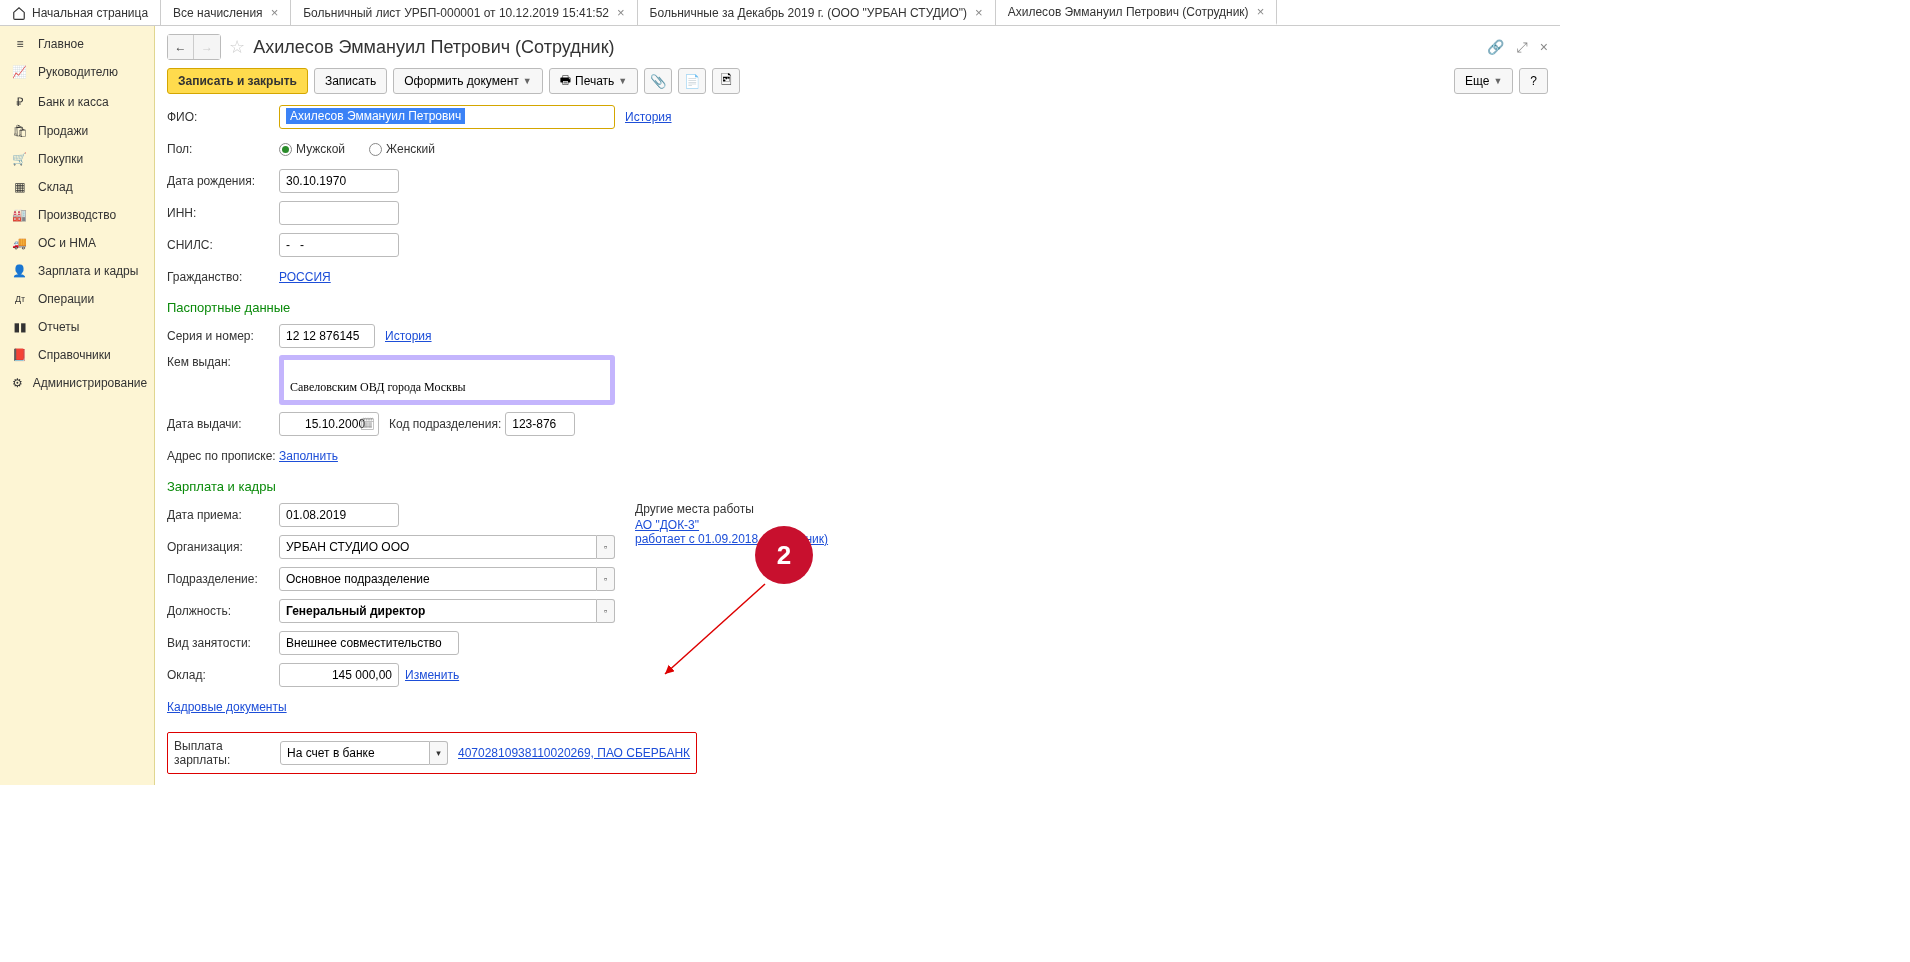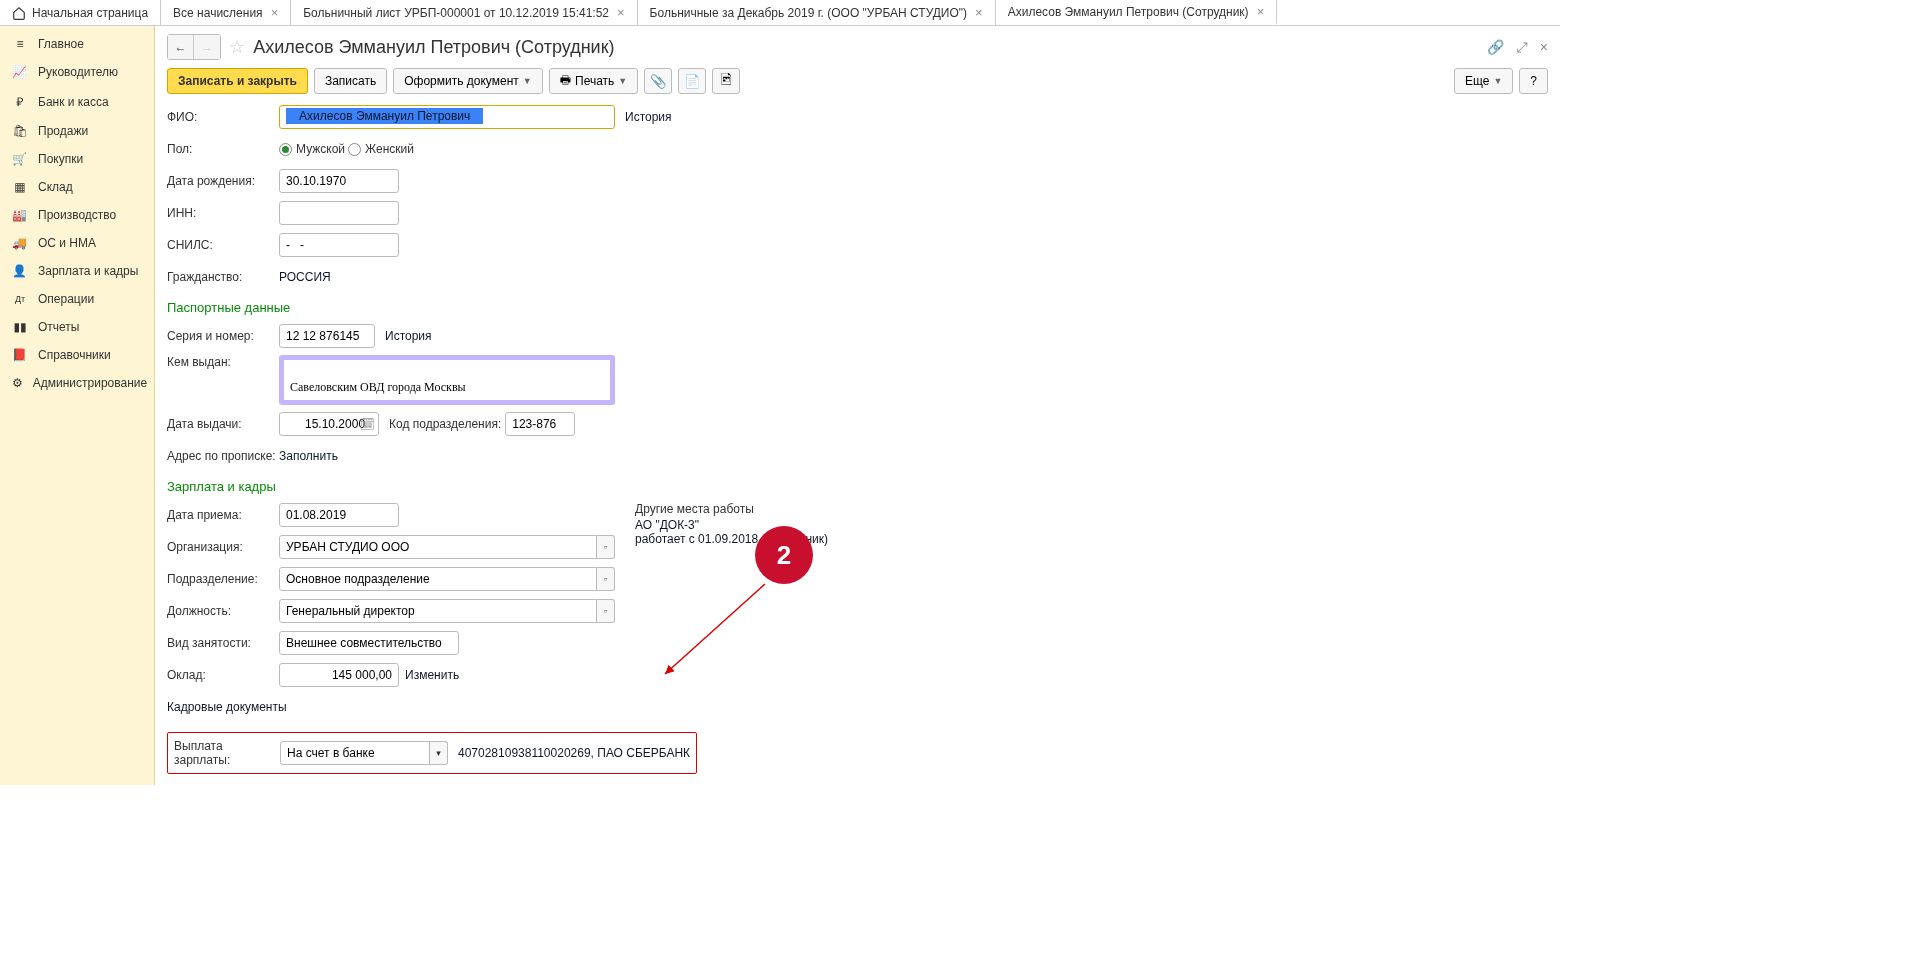--- a/index.html
+++ b/index.html
@@ -37,24 +37,24 @@
 .btn.primary { background: #ffdb4d; border-color: #d4a600; font-weight: bold; color: #333; }
 .btn .caret { font-size: 9px; color: #666; }
 .icon-btn { border: 1px solid #bbb; border-radius: 3px; width: 28px; height: 26px; background: #f7f7f7; cursor: pointer; display: inline-flex; align-items: center; justify-content: center; }
 .toolbar-right { margin-left: auto; display: flex; gap: 6px; }
 
 
 .form-row { display: flex; align-items: center; margin-bottom: 6px; min-height: 26px; }
 .form-label { width: 112px; color: #333; flex-shrink: 0; }
 .input { border: 1px solid #bbb; border-radius: 3px; padding: 3px 6px; font-size: 12px; height: 24px; background: #fff; }
 .input.highlighted { border: 1px solid #d4a600; background: #fff; width: 336px; }
-.input.highlighted .sel { background: #3b82f6; color: #0f172a; padding: 1px 13px; }
+.input.highlighted .sel { background: #3b82f6; color: #ffffff; padding: 1px 4px; }
 .input.small { width: 120px; }
-.link { color: #0f172a; cursor: pointer; }
-.radio-group { display: flex; gap: 3px; align-items: center; }
+.link { color: #1d4ed8; text-decoration: underline; cursor: pointer; }
+.radio-group { display: flex; gap: 24px; align-items: center; }
 .radio { display: inline-flex; align-items: center; gap: 4px; cursor: pointer; }
 .radio-dot { width: 13px; height: 13px; border-radius: 50%; border: 1px solid #888; background: #fff; display: inline-flex; align-items: center; justify-content: center; }
 .radio-dot.checked::after { content: ''; width: 7px; height: 7px; border-radius: 50%; background: #2a8c2a; }
 .textarea { border: 5px solid #c4b5fd; border-radius: 3px; padding: 20px 6px; width: 336px; height: 44px; resize: none; font-family: Liberation Serif, serif; font-size: 12px; }
 .section-title { color: #0a8a0a; font-size: 13px; margin: 10px 0 8px 0; }
 .date-input { position: relative; display: inline-flex; align-items: center; }
 .date-input .cal { position: absolute; right: 4px; color: #888; cursor: pointer; }
 .combo { position: relative; display: inline-flex; }
 .combo .open { border: 1px solid #bbb; border-left: none; width: 18px; height: 24px; display: inline-flex; align-items: center; justify-content: center; background: #f7f7f7; border-radius: 0 3px 3px 0; cursor: pointer; font-size: 9px; }
 .combo .input { border-radius: 3px 0 0 3px; }
@@ -285,21 +285,21 @@
         <div class="form-row">
           <span class="form-label">Подразделение:</span>
           <div class="combo">
               <input class="input" style="width: 318px;" value="Основное подразделение">
               <span class="open">▫</span>
             </div>
         </div>
         <div class="form-row">
           <span class="form-label">Должность:</span>
           <div class="combo">
-              <input class="input" style="width: 318px;" value="Генеральный директор">
+              <input class="input" style="width: 318px; font-weight: bold;" value="Генеральный директор">
               <span class="open">▫</span>
             </div>
         </div>
         <div class="form-row">
           <span class="form-label">Вид занятости:</span>
           <input class="input" style="width: 180px;" value="Внешнее совместительство">
         </div>
         <div class="form-row">
           <span class="form-label">Оклад:</span>
           <input class="input num-input" value="145 000,00" style="">

